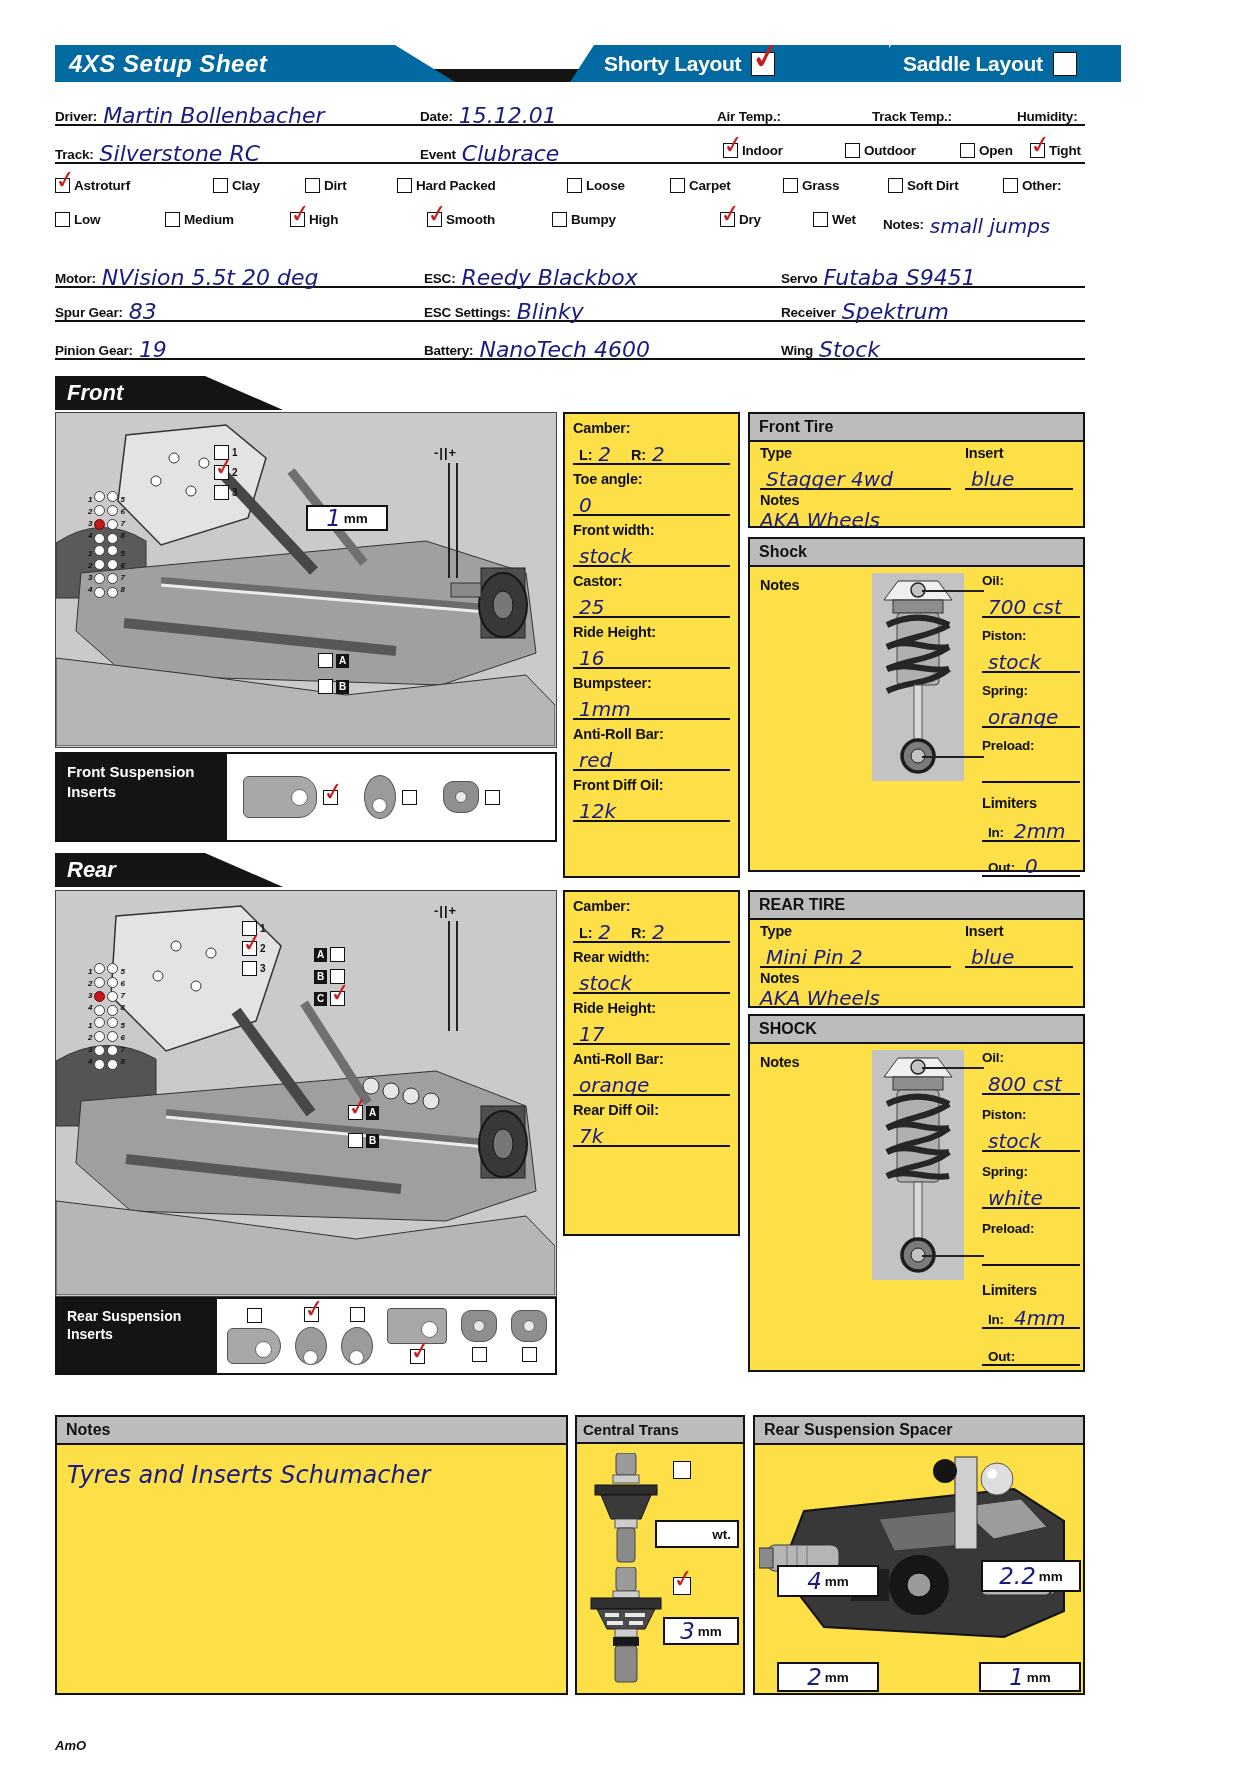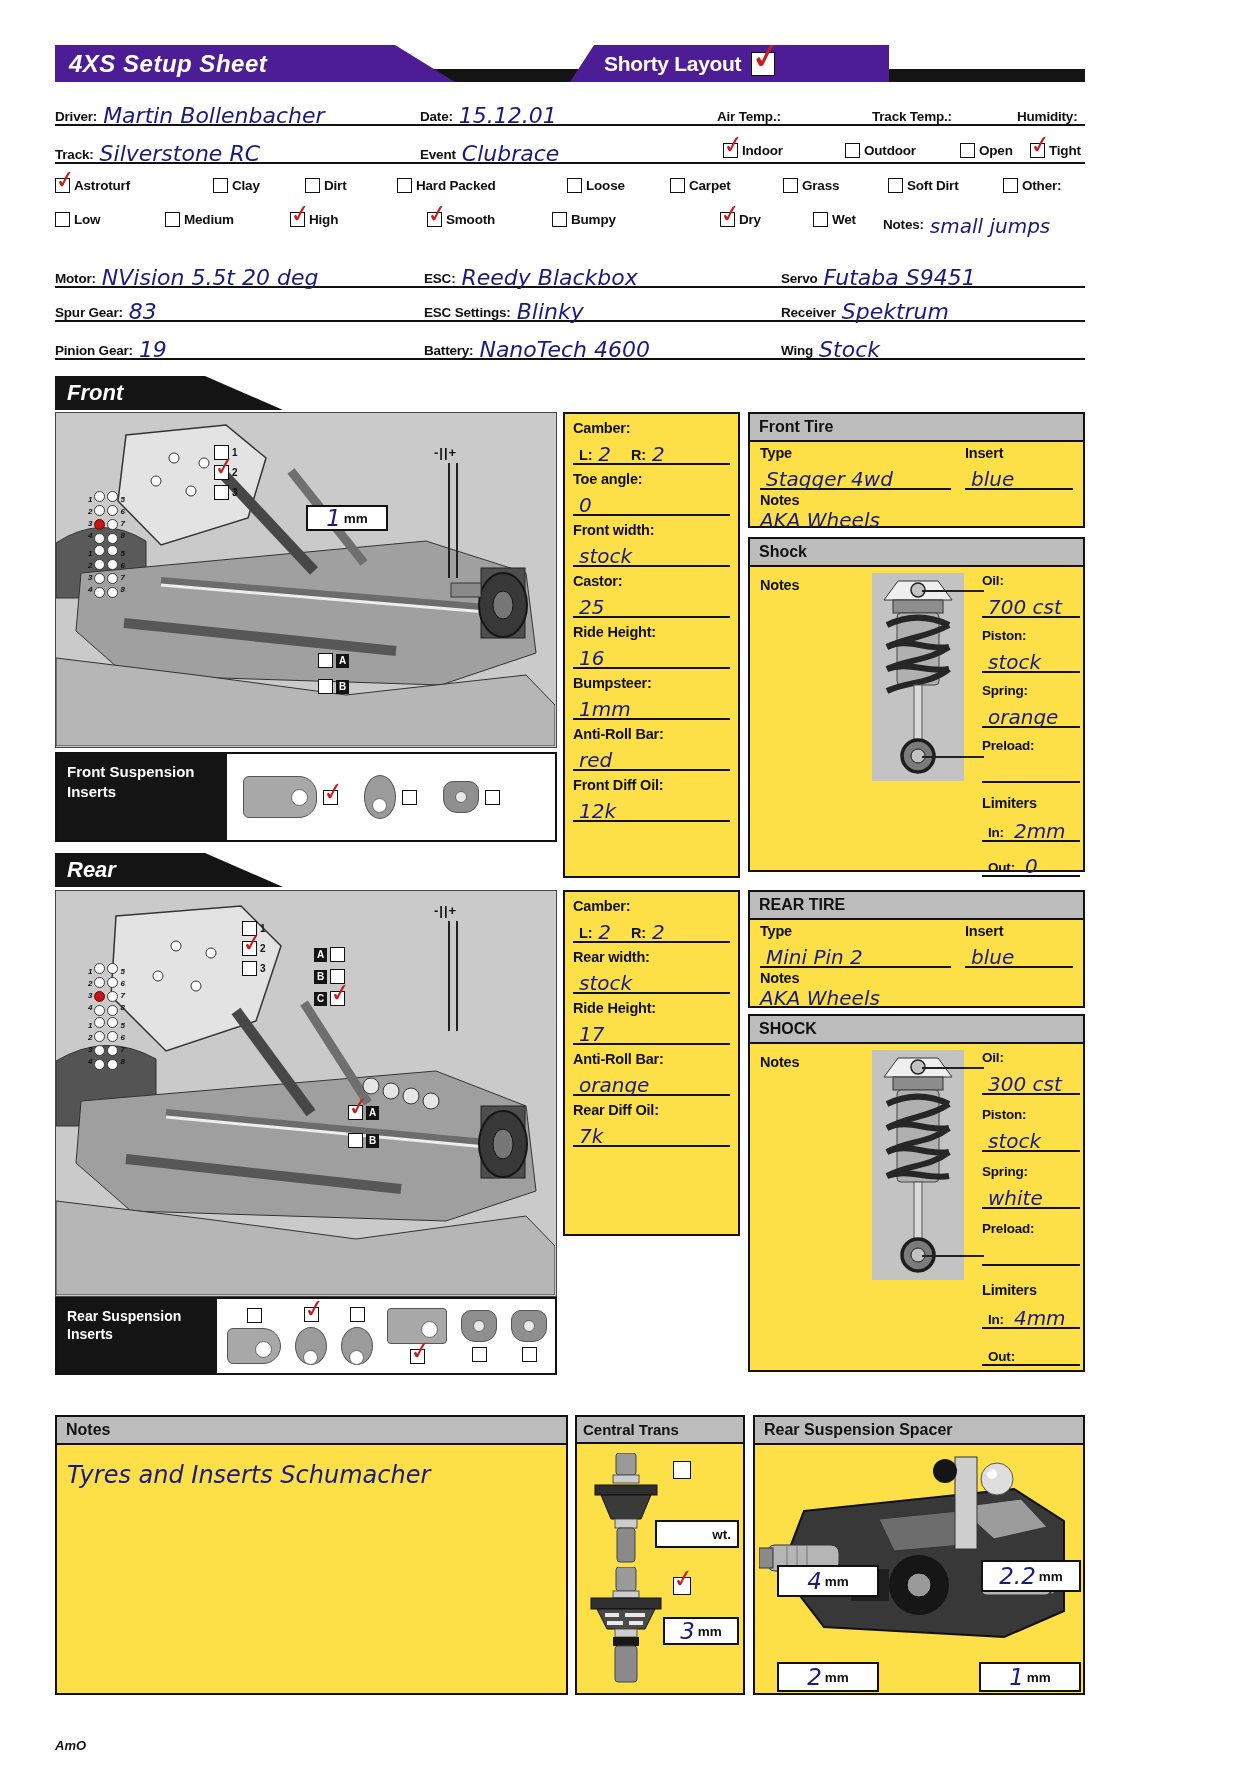--- a/index.html
+++ b/index.html
@@ -15,21 +15,21 @@
   .fld .val{position:relative;top:4px;}
   
   .cb{display:inline-block;width:13px;height:13px;border:1.7px solid #111;background:#fff;position:relative;flex:none;}
   .cb .tick{position:absolute;left:-1px;top:-12px;font-family:"DejaVu Sans",sans-serif;font-style:normal;
             font-weight:bold;font-size:25px;line-height:1;color:#c61c1c;transform:rotate(-8deg);display:none;}
   .cb.on .tick{display:block;}
   .cb.big{width:22px;height:22px;}
   .cb.big .tick{font-size:40px;top:-18px;left:-2px;}
   .cbi{position:absolute;display:flex;align-items:center;gap:4px;}
   
-  .tab{position:absolute;top:0;height:37px;background:#4c1d95;display:flex;align-items:center;}
+  .tab{position:absolute;top:0;height:37px;background:#0369a1;display:flex;align-items:center;}
   .btm-strip{position:absolute;left:0;right:0;bottom:0;height:13px;background:#141414;}
   .title-txt{color:#fff;font-weight:bold;font-style:italic;font-size:24px;padding-left:14px;letter-spacing:.5px;}
   .laytxt{color:#fff;font-weight:bold;font-size:21px;letter-spacing:-.3px;}
   
   .secban{position:absolute;left:55px;height:34px;background:#141414;display:flex;align-items:center;
           clip-path:polygon(0 0,150px 0,228px 100%,0 100%);width:230px;}
   .secban span{color:#fff;font-weight:bold;font-style:italic;font-size:22px;padding-left:12px;}
   
   .card{position:absolute;border:2.2px solid #111;background:#fde047;box-sizing:border-box;}
   .card-h{background:#bcbcbc;border-bottom:2px solid #111;font-weight:bold;font-size:16px;padding:4px 9px;color:#111;}
@@ -82,20 +82,24 @@
     <div class="btm-strip"></div>
     <div class="tab" style="left:0;width:400px;clip-path:polygon(0 0,340px 0,400px 100%,0 100%);">
       <span class="title-txt">4XS Setup Sheet</span>
     </div>
     <div class="tab" style="left:515px;width:285px;clip-path:polygon(24px 0,100% 0,calc(100% - 0px) 100%,0 100%);padding-left:34px;gap:10px;">
       <span class="laytxt">Shorty Layout</span>
       <span class="cb big on">
           <i class="tick">✓</i>
         </span>
     </div>
+    <div class="tab" style="left:812px;width:218px;clip-path:polygon(24px 0,100% 0,100% 100%,0 100%);padding-left:36px;gap:10px;">
+      <span class="laytxt">Saddle Layout</span>
+      <span class="cb big"></span>
+    </div>
   </div>
 
   <div class="row uline" style="top:88px;height:36px;">
     <span class="fld" style="left:0;">
         <b class="lbl">Driver:</b>
         <i class="val big">Martin Bollenbacher</i>
       </span>
     <span class="fld" style="left:365px;">
         <b class="lbl">Date:</b>
         <i class="val big">15.12.01</i>
@@ -763,21 +767,21 @@
         <path d="M15,126 C36,118 56,130 77,126" fill="none" stroke="#262626" stroke-width="6"></path>
         <rect x="42" y="132" width="8" height="58" fill="#dadada" stroke="#555"></rect>
         <circle cx="46" cy="205" r="16" fill="#7b7b7b" stroke="#1d1d1d" stroke-width="3.5"></circle>
         <circle cx="46" cy="205" r="7" fill="#c3c3c3" stroke="#1d1d1d"></circle>
       </svg>
     </div>
     <div class="leader" style="left:172px;top:51px;width:62px;height:2px;"></div>
     <div class="leader" style="left:172px;top:239px;width:62px;height:2px;"></div>
     <div class="abs" style="left:232px;top:32px;width:98px;">
       <div><b class="lbl">Oil:</b><div class="vu">
-            <i class="val">300 cst</i>
+            <i class="val">800 cst</i>
           </div></div>
       <div style="margin-top:10px;"><b class="lbl">Piston:</b><div class="vu">
             <i class="val">stock</i>
           </div></div>
       <div style="margin-top:10px;"><b class="lbl">Spring:</b><div class="vu">
             <i class="val">white</i>
           </div></div>
       <div style="margin-top:10px;"><b class="lbl">Preload:</b><div class="vu">
             <i class="val"></i>
           </div></div>

